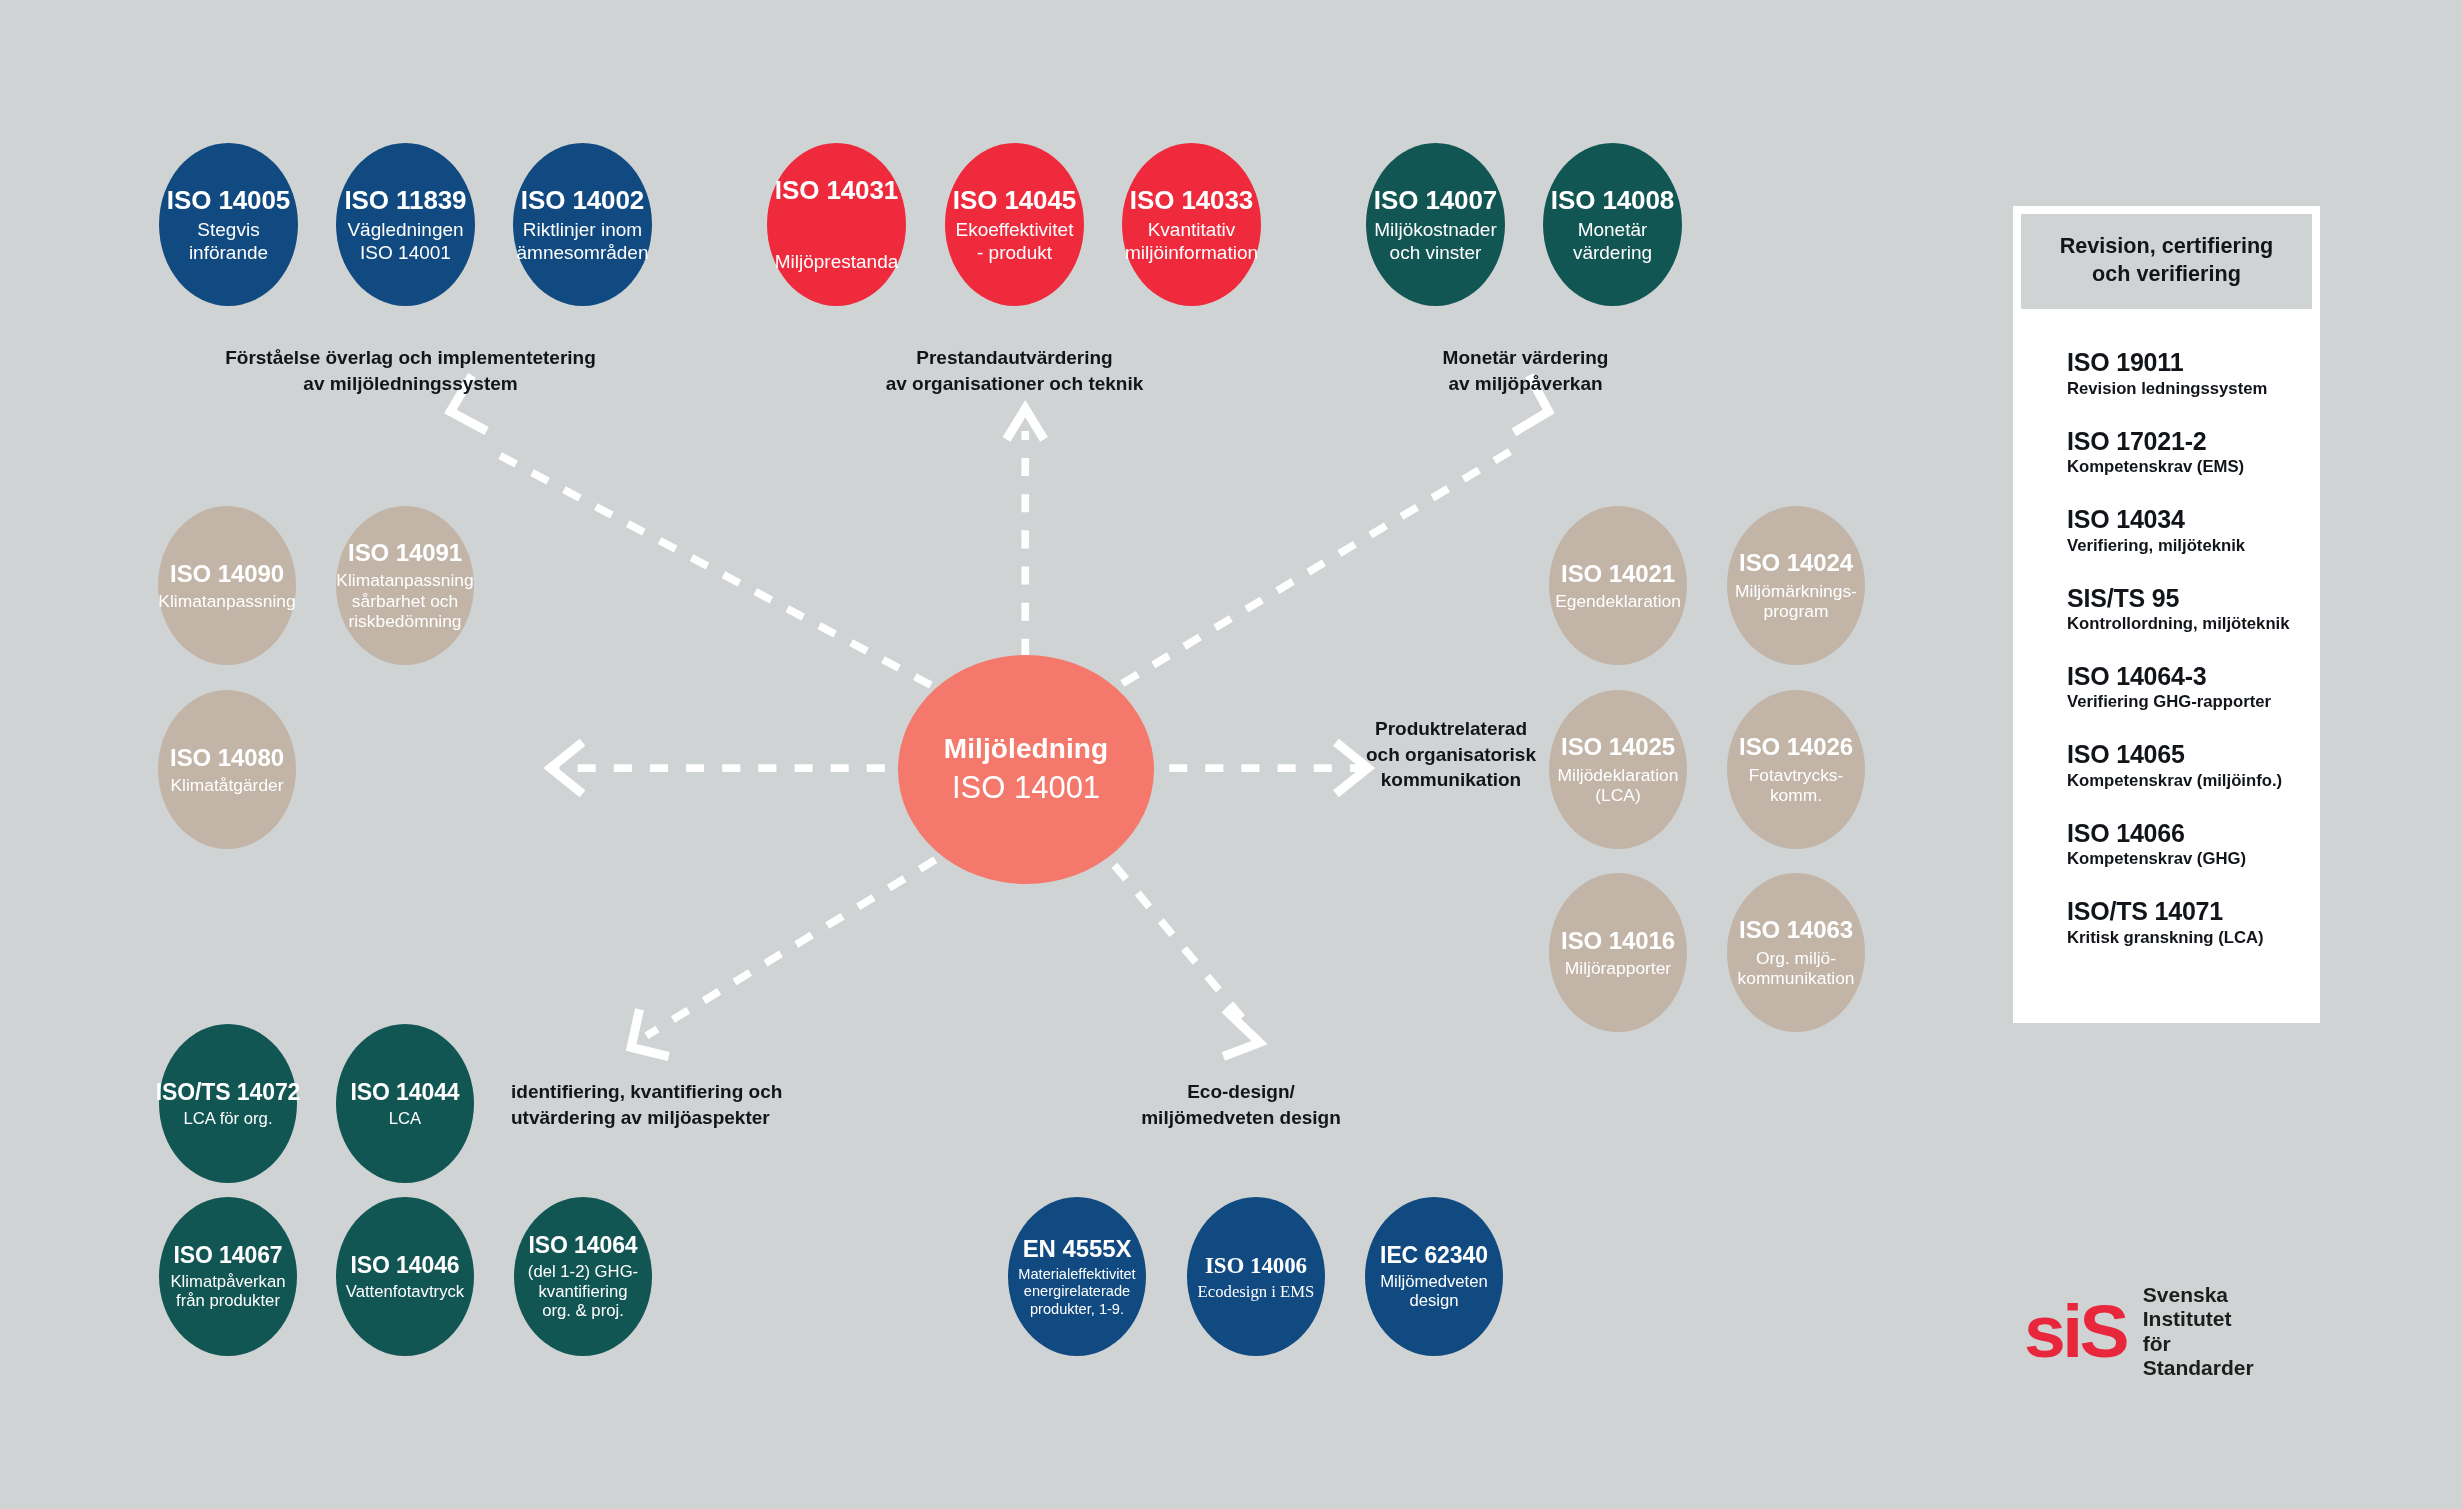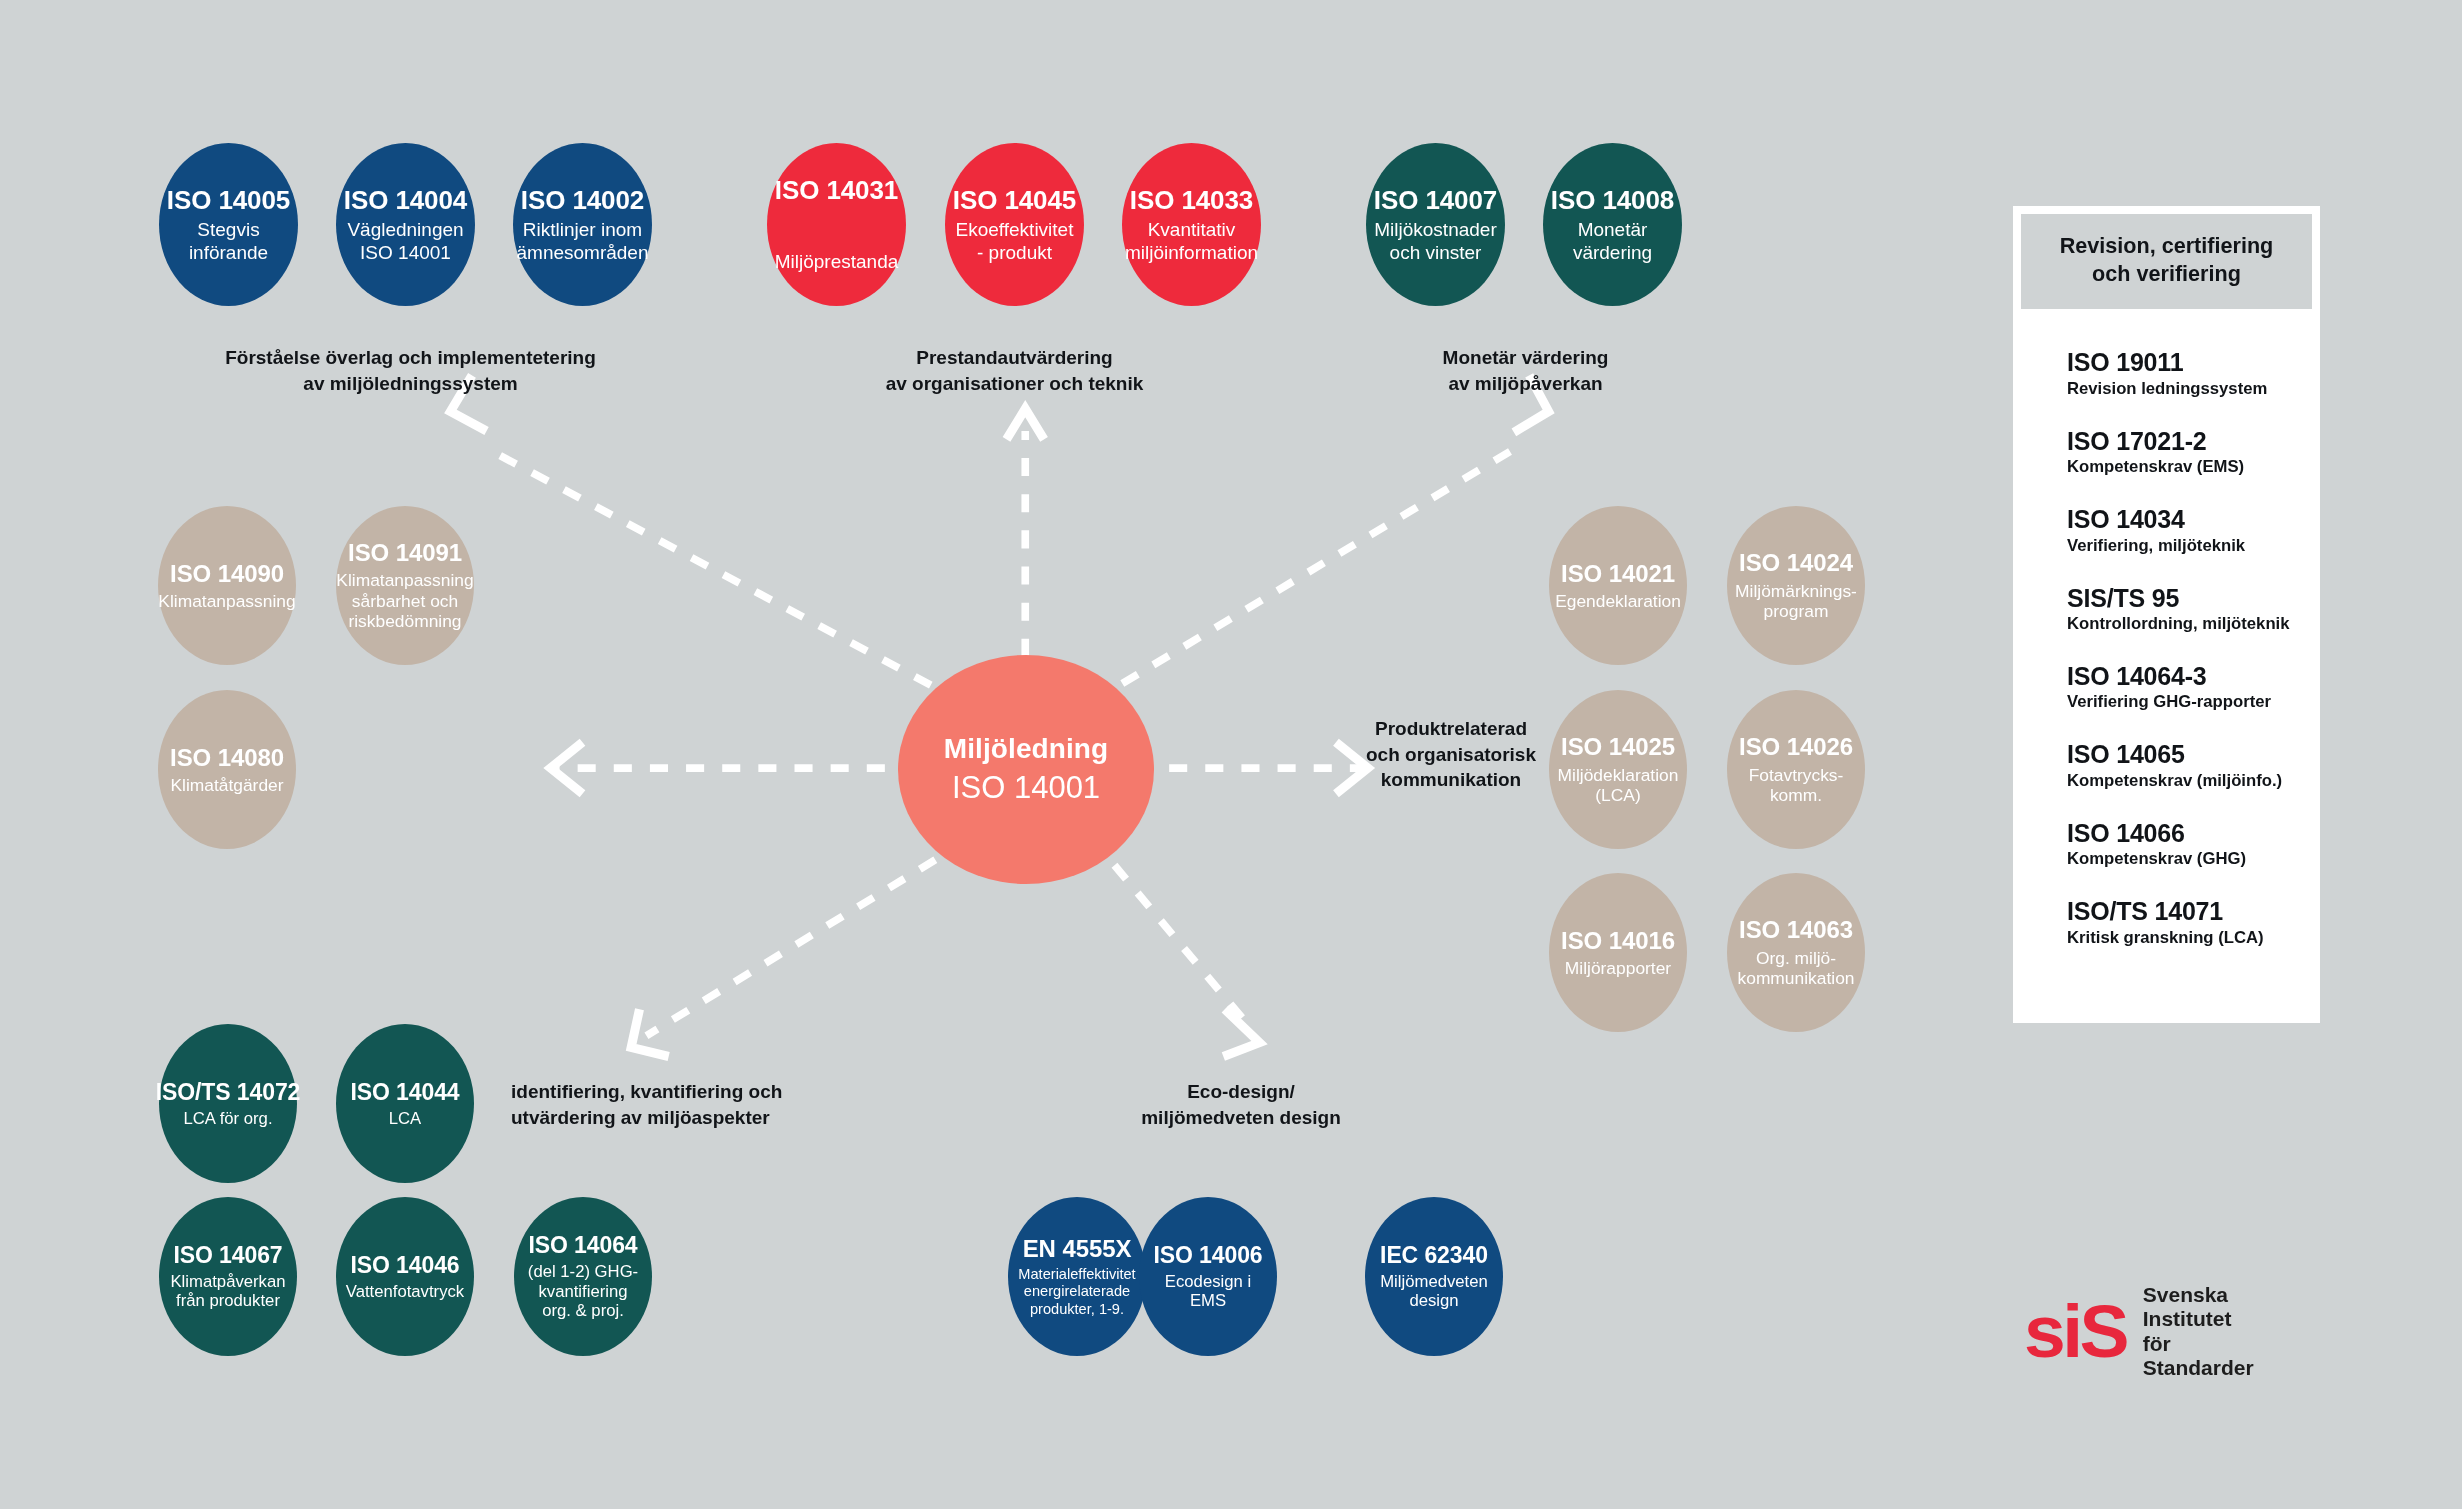--- a/index.html
+++ b/index.html
@@ -117,21 +117,21 @@
       <polyline points="920,1452 908,1507 962,1520"></polyline>
       <polyline points="1762,1452 1812,1500 1760,1520"></polyline>
     </g>
   </svg>
 
   <div class="bubble c-blue sz-top" style="left:159px;top:143px;width:139px;height:163px;">
     <span class="code">ISO 14005</span>
     <span class="desc" style="white-space: pre-line;">Stegvis införande</span>
   </div>
   <div class="bubble c-blue sz-top" style="left:336px;top:143px;width:139px;height:163px;">
-    <span class="code">ISO 14004</span>
+    <span class="code">ISO 11839</span>
     <span class="desc" style="white-space: pre-line;">Vägledningen
 ISO 14001</span>
   </div>
   <div class="bubble c-blue sz-top" style="left:513px;top:143px;width:139px;height:163px;">
     <span class="code">ISO 14002</span>
     <span class="desc" style="white-space: pre-line;">Riktlinjer inom
 ämnesområden</span>
   </div>
   <div class="caption ctr" style="left: 202px; top: 345px; width: 417px; white-space: pre-line;">Förståelse överlag  och implementetering
 av miljöledningssystem</div>
@@ -238,21 +238,21 @@
   </div>
   <div class="caption lft" style="left: 511px; top: 1079px; width: 334px; white-space: pre-line;">identifiering, kvantifiering och
 utvärdering av miljöaspekter</div>
 
   <div class="bubble c-blue sz-sm" style="left:1008px;top:1197px;width:138px;height:159px;">
     <span class="code" style="font-size:24px;">EN 4555X</span>
     <span class="desc" style="font-size: 14.6px; white-space: pre-line;">Materialeffektivitet
 energirelaterade
 produkter, 1-9.</span>
   </div>
-  <div class="bubble c-blue sz-sm" style="left:1139px;top:1197px;width:138px;height:159px;">
+  <div class="bubble c-blue sz-sm" style="left:1187px;top:1197px;width:138px;height:159px;font-family:Liberation Serif, serif;">
     <span class="code">ISO 14006</span>
     <span class="desc" style="white-space: pre-line;">Ecodesign i EMS</span>
   </div>
   <div class="bubble c-blue sz-sm" style="left:1365px;top:1197px;width:138px;height:159px;">
     <span class="code">IEC 62340</span>
     <span class="desc" style="white-space: pre-line;">Miljömedveten
 design</span>
   </div>
   <div class="caption ctr" style="left: 1074px; top: 1079px; width: 334px; white-space: pre-line;">Eco-design/
 miljömedveten design</div>

